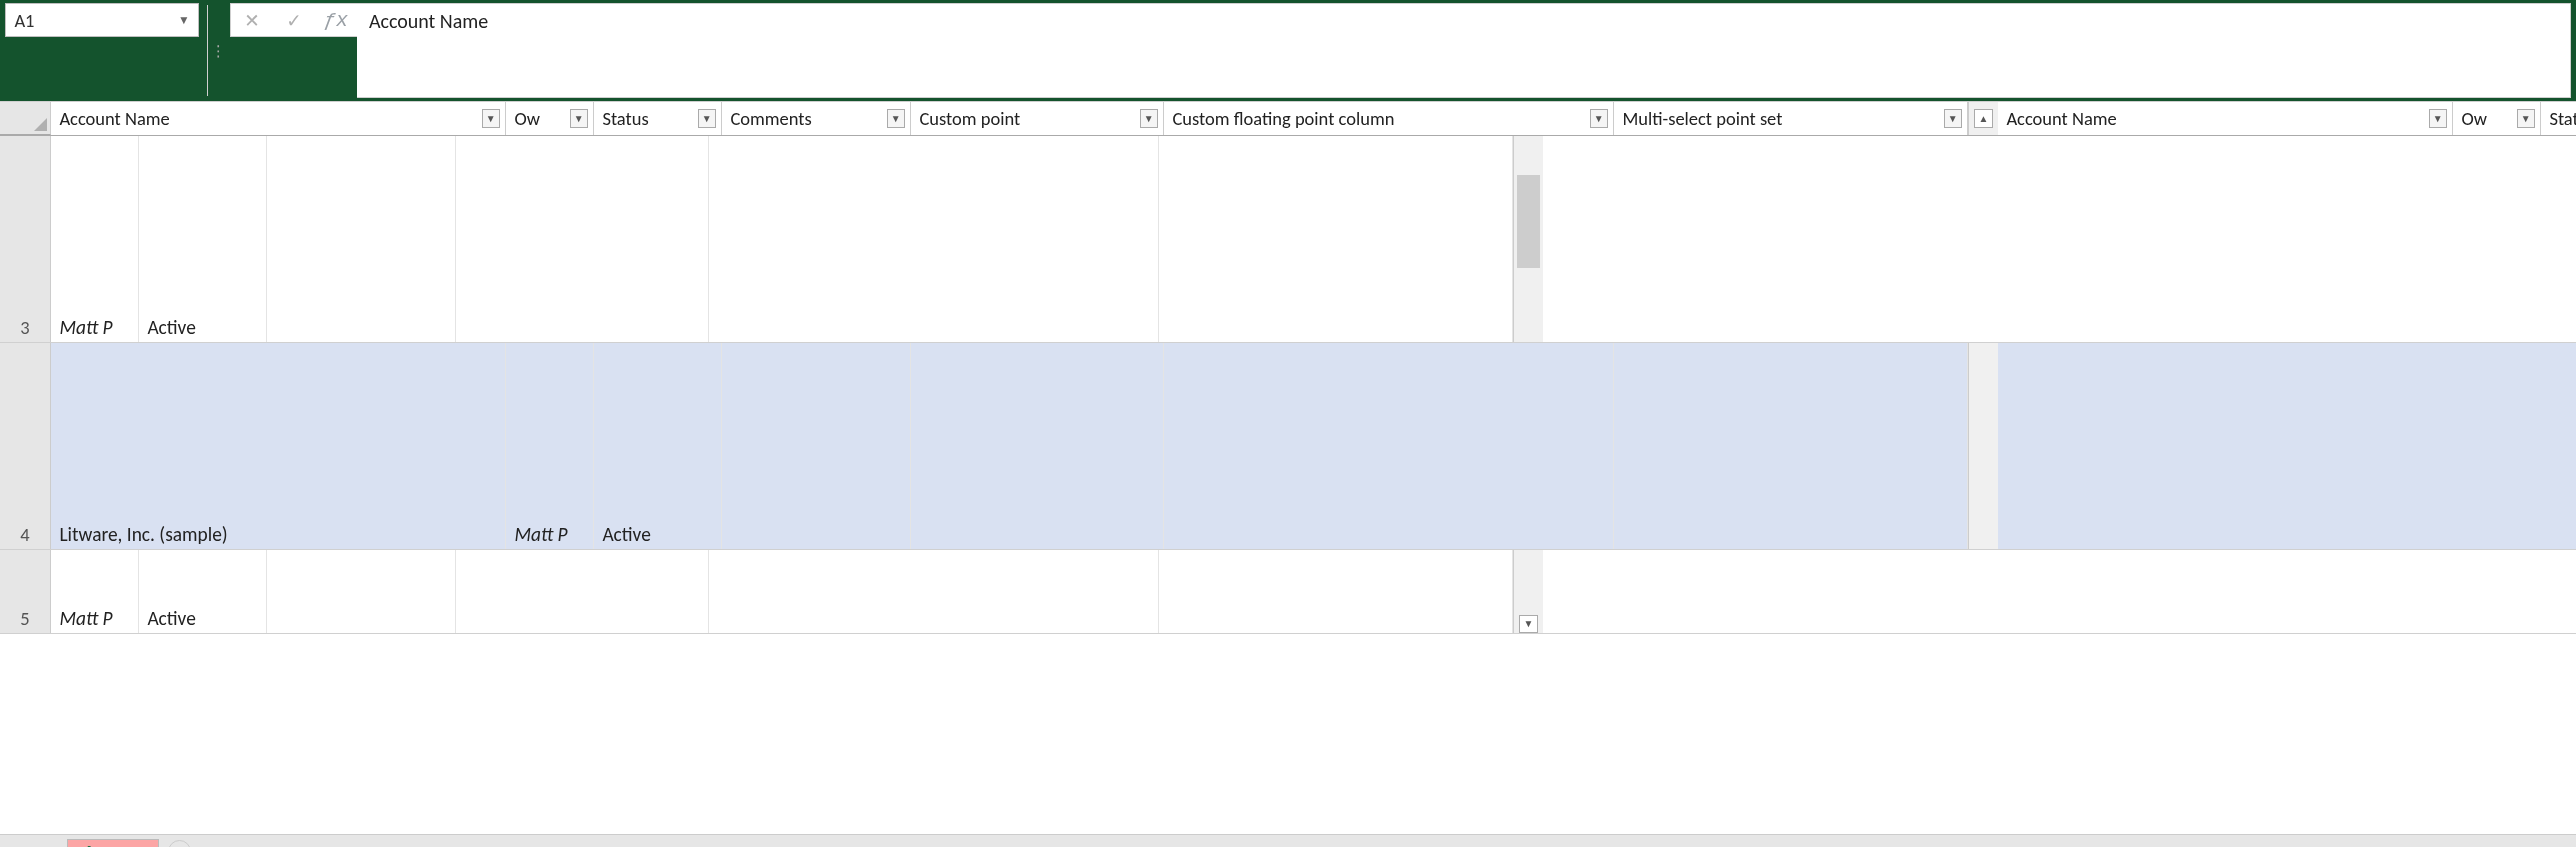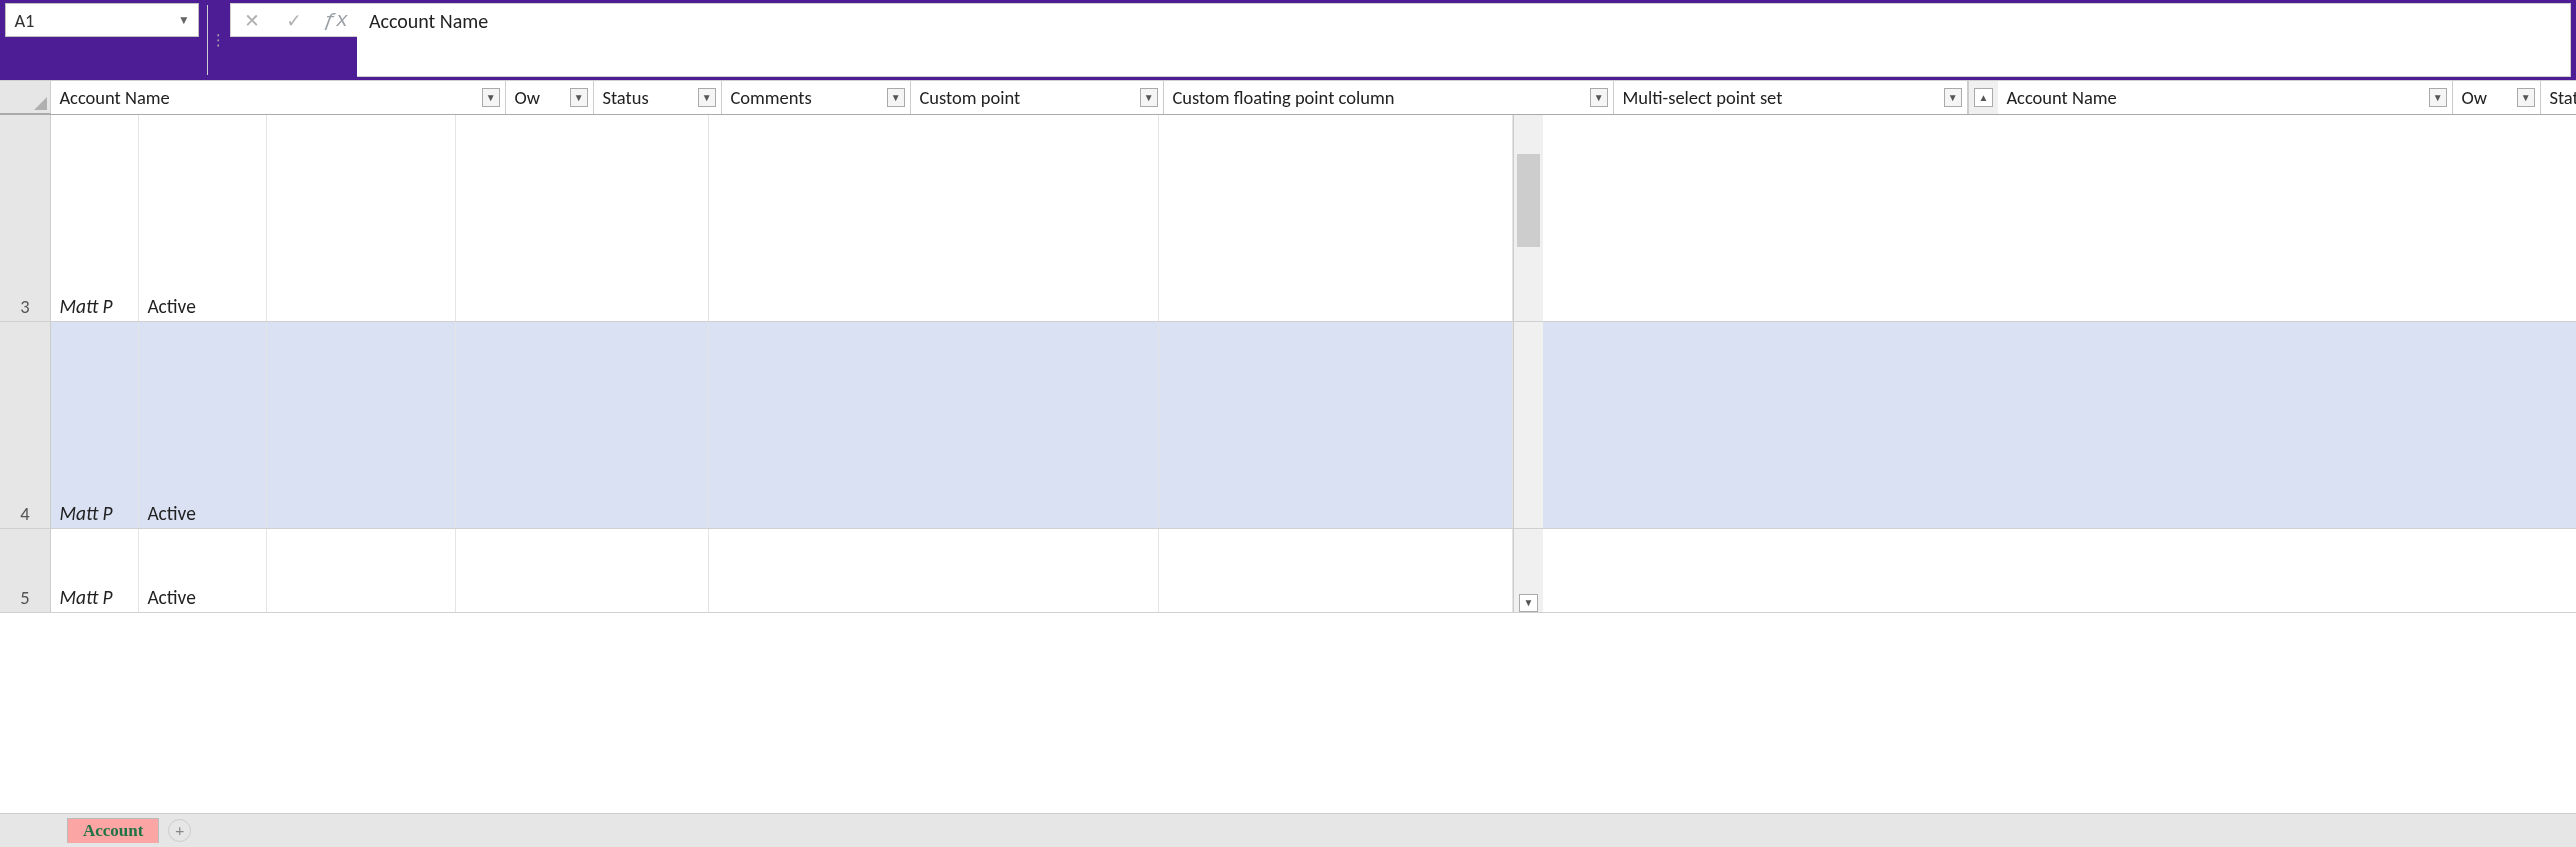--- a/index.html
+++ b/index.html
@@ -8,23 +8,23 @@
     font-size: 17.7px;
     background: #e6e6e6;
     overflow: hidden;
     width: 2576px;
     height: 848px;
   }
 
   .formula-area {
     display: flex;
     align-items: stretch;
-    background: #4c1d95;
+    background: #14532d;
     border-bottom: 0.8px solid #cfcfcf;
-    height: 81px;
+    height: 102px;
   }
   .name-box {
     width: 194px;
     height: 34px;
     margin: 3.4px 5px;
     background: #fff;
     border: 0.8px solid #bfbfbf;
     display: flex;
     align-items: center;
     justify-content: space-between;
@@ -170,20 +170,21 @@
           <div class="cell col-3"></div>
           <div class="cell col-4"></div>
           <div class="cell col-5"></div>
           <div class="cell col-6"></div>
           <div class="vtrack-body">
             <div class="vthumb"></div>
           </div>
         </div>
         <div class="row selected">
           <div class="rownum">4</div>
+          <div class="cell col-0">Litware, Inc. (sample)</div>
           <div class="cell col-1 italic">Matt P</div>
           <div class="cell col-2">Active</div>
           <div class="cell col-3"></div>
           <div class="cell col-4"></div>
           <div class="cell col-5"></div>
           <div class="cell col-6"></div>
           <div class="vtrack-body"></div>
         </div>
         <div class="row last">
           <div class="rownum">5</div>

